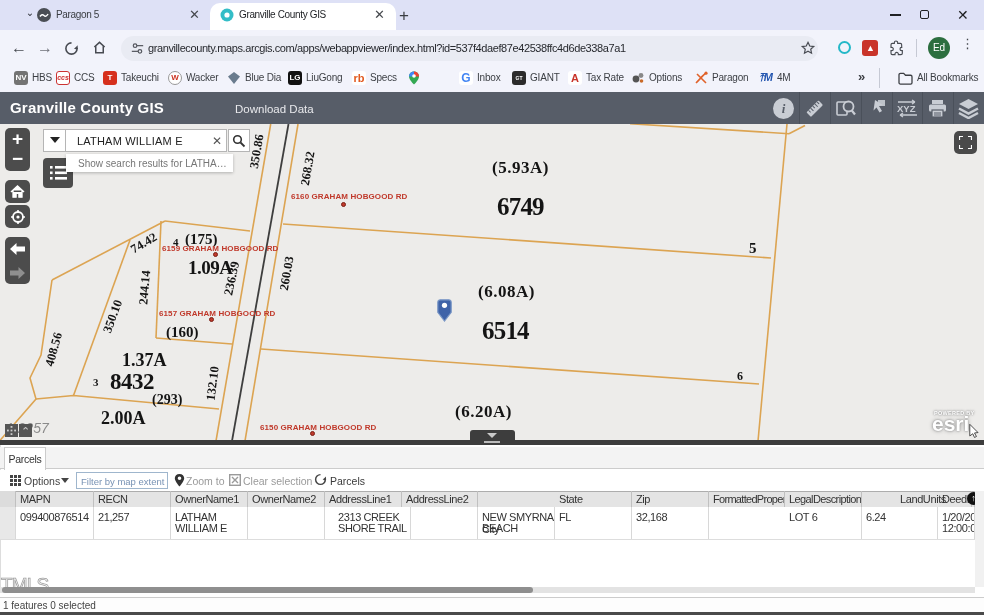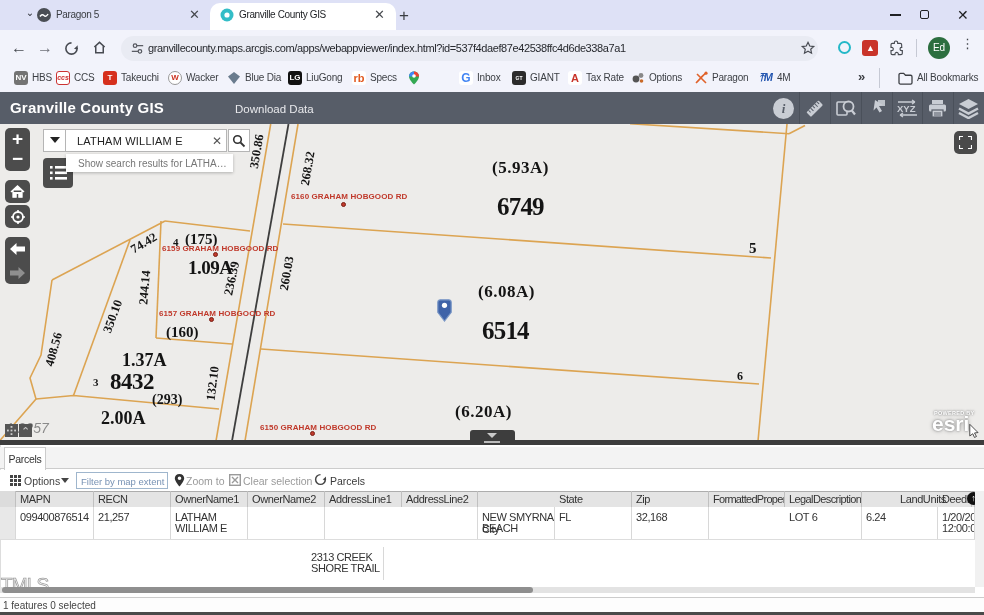--- a/index.html
+++ b/index.html
@@ -387,21 +387,21 @@
   <div class="th" style="left:785px; width:77px; letter-spacing:-0.6px;">LegalDescription</div>
   <div class="th" style="left:896px; width:76px;">LandUnits</div>
   <div class="th" style="left:938px; width:37px;">DeedD</div>
   <div class="abs" style="left:967px; top:492px; width:13px; height:13px; border-radius:50%; background:#111; color:#fff; font-size:9px; text-align:center; line-height:13px;">↑</div>
 
   <div class="td" style="left:0; width:16px; background:#e8e8e8; border-bottom:1px solid #d8d8d8;"></div>
   <div class="td" style="left:16px; width:78px;">099400876514</div>
   <div class="td" style="left:94px; width:77px;">21,257</div>
   <div class="td" style="left:171px; width:77px;">LATHAM<br>WILLIAM E</div>
   <div class="td" style="left:248px; width:77px;"></div>
-  <div class="td" style="left:307px; width:77px;margin-top:40px;">2313 CREEK<br>SHORE TRAIL</div>
+  <div class="td" style="left:334px; width:77px;">2313 CREEK<br>SHORE TRAIL</div>
   <div class="td" style="left:402px; width:76px;"></div>
   <div class="td" style="left:478px; width:77px;">NEW SMYRNA<br>BEACH</div>
   <div class="td" style="left:555px; width:77px;">FL</div>
   <div class="td" style="left:632px; width:77px;">32,168</div>
   <div class="td" style="left:785px; width:77px;">LOT 6</div>
   <div class="td" style="left:862px; width:76px;">6.24</div>
   <div class="td" style="left:938px; width:37px;">1/20/20<br>12:00:00</div>
   <div class="abs" style="left:0px; top:539px; width:975px; height:1px; background:#ddd;"></div>
 
   <div class="abs" style="left:975px; top:491px; width:9px; height:96px; background:#f1f1f1;"></div>

